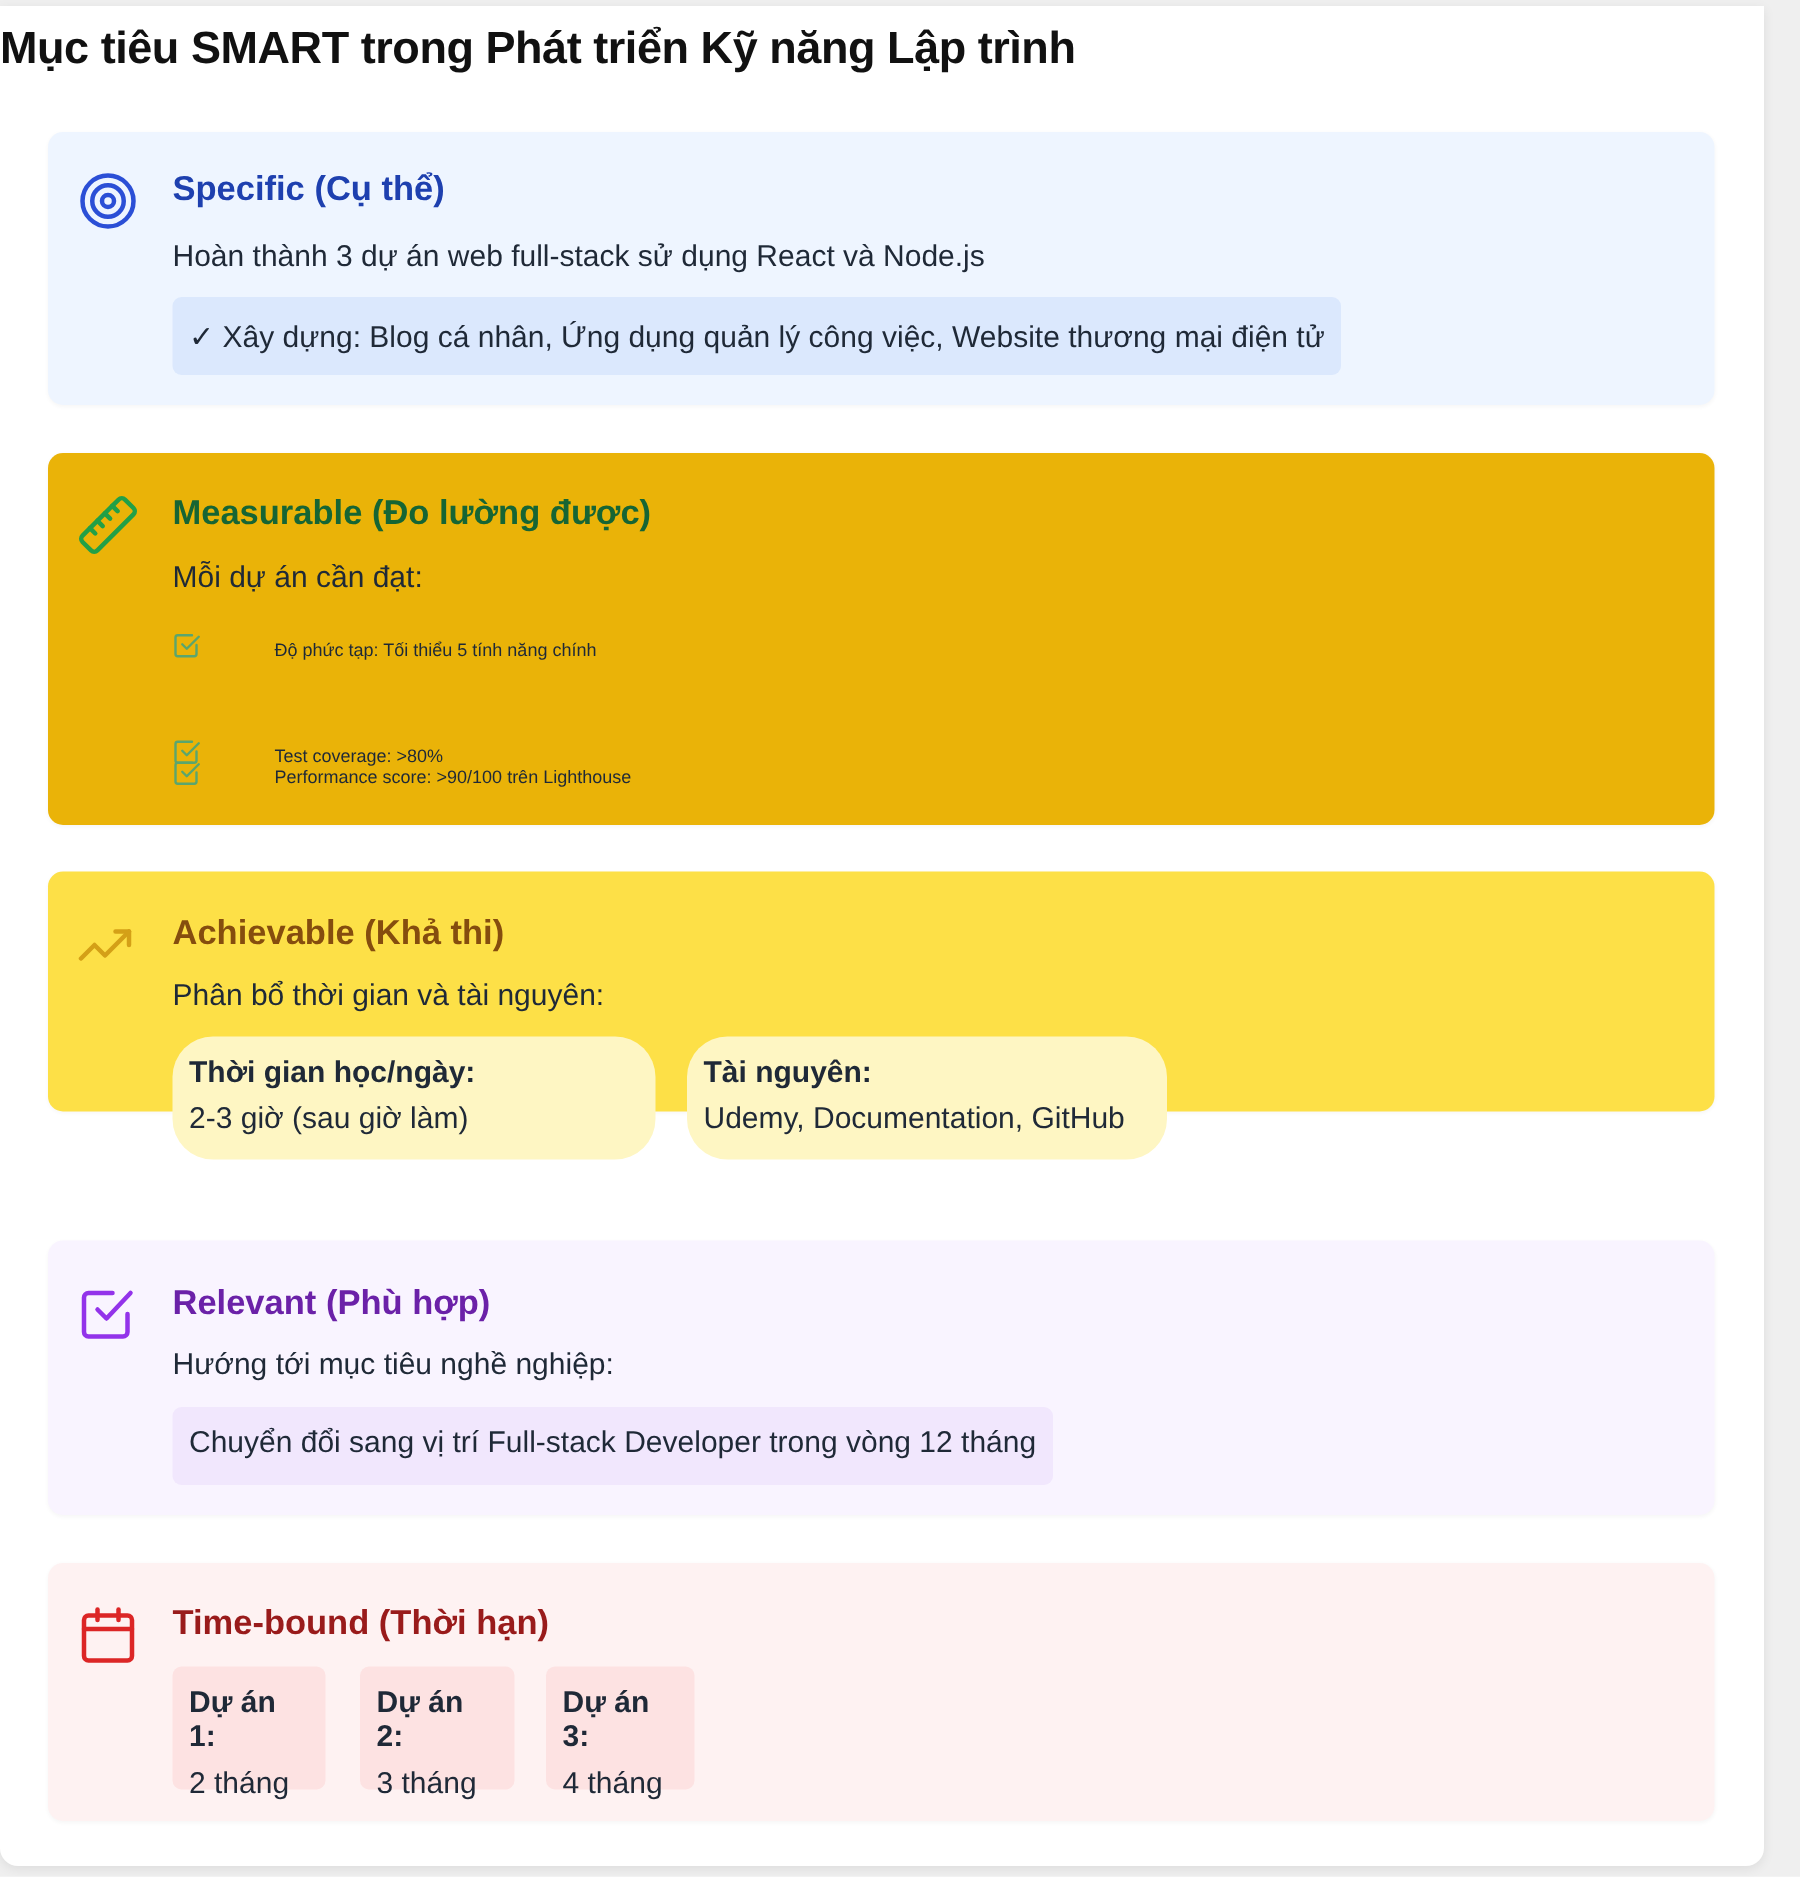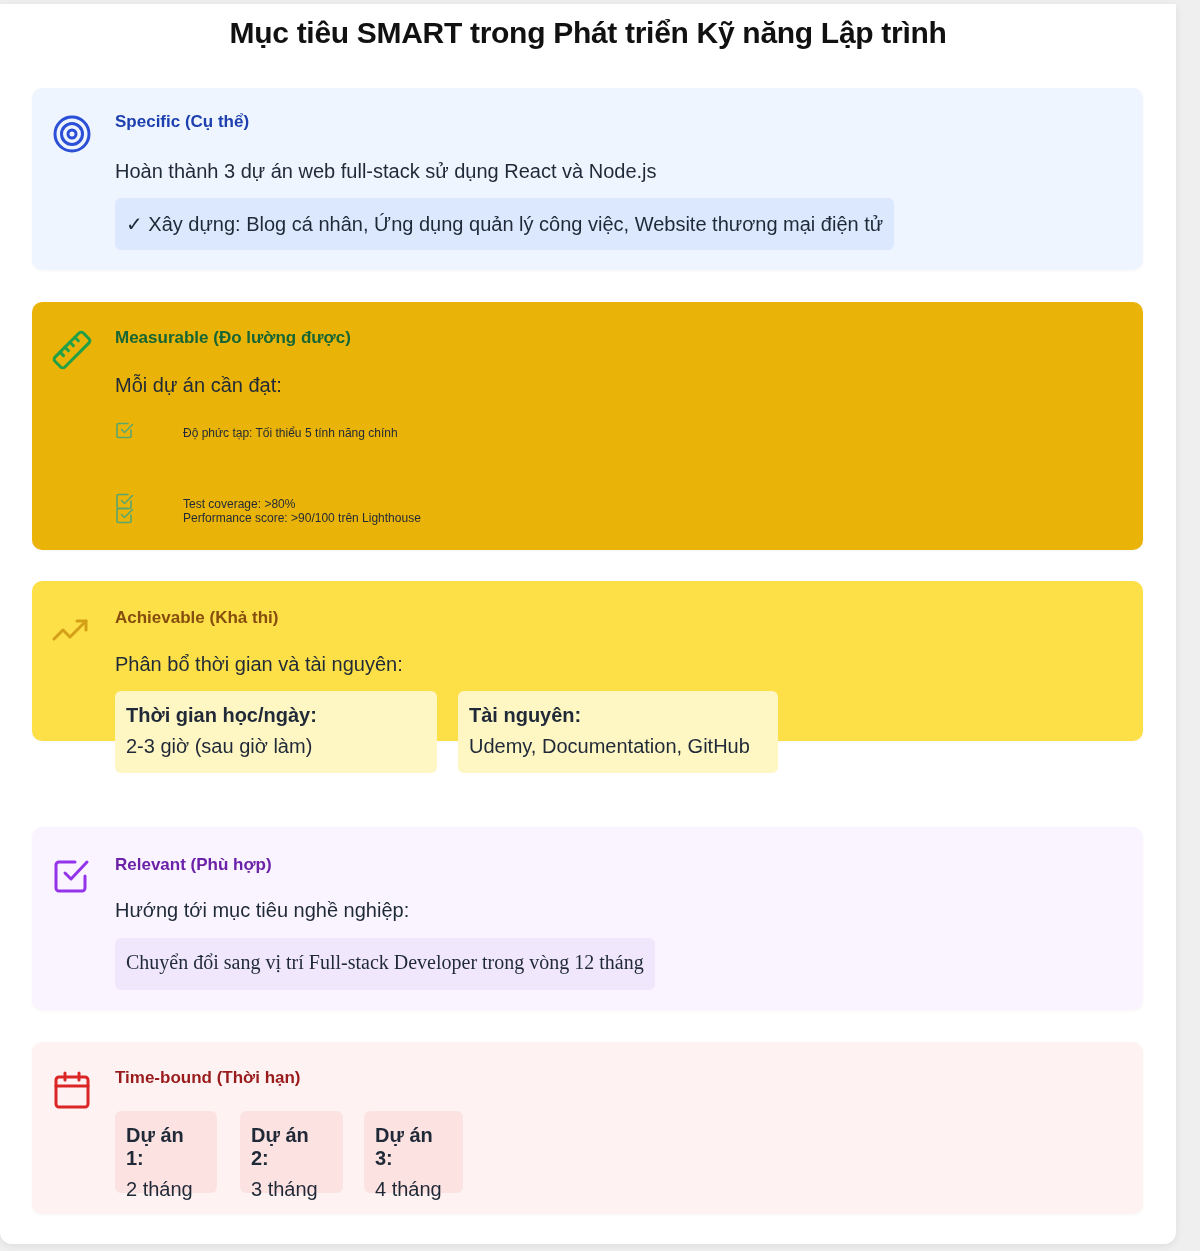--- a/index.html
+++ b/index.html
@@ -12,36 +12,35 @@
     }
     .page {
       position: absolute; left: 0; top: 4px;
       width: 1176px; height: 1240px;
       background: #ffffff;
       border-radius: 0 0 12px 12px;
       box-shadow: 0 2px 8px rgba(0,0,0,0.08);
     }
     .title {
       position: absolute; left: 0; top: 12px; width: 1176px;
-      text-align: center;
       font-size: 30px; font-weight: bold; color: #111;
       letter-spacing: -0.3px;
     }
     .card {
       position: absolute; left: 32px; width: 1111px;
       border-radius: 10px;
       box-shadow: 0 1px 3px rgba(0,0,0,0.04);
     }
     .card .icon {
       position: absolute; left: 20px; width: 40px; height: 40px;
     }
     .card .icon svg { width: 40px; height: 40px; }
     .card-title {
       position: absolute; left: 83px;
-      font-size: 17px; font-weight: bold;
+      font-size: 23px; font-weight: bold;
     }
     .text {
       position: absolute; left: 83px;
       font-size: 20px; color: #1f2937;
     }
     .chip {
       position: absolute;
       border-radius: 6px;
       font-size: 20px; color: #1f2937;
     }
@@ -61,28 +60,28 @@
     #c-measurable .icon { top: 28px; }
     #c-measurable .text { top: 72px; }
     .check-row { position: absolute; left: 83px; height: 24px; font-size: 12px; color: #1f2937; display: flex; align-items: flex-end; gap: 36px; }
     .check-row svg { width: 20px; height: 20px; margin-right: 12px; }
 
     
     #c-achievable { top: 577px; height: 160px; background: #fde047; }
     #c-achievable .card-title { top: 27px; color: #854d0e; }
     #c-achievable .icon { top: 30px; }
     #c-achievable .text { top: 72px; }
-    #c-achievable .chip { top: 110px; height: 82px; padding: 13px 11px; background: #fef6c3; }
+    #c-achievable .chip { top: 110px; height: 82px; padding: 13px 11px; background: #fef6c3; border-radius: 27px; }
 
     
     #c-relevant { top: 823px; height: 183px; background: #f9f4ff; }
     #c-relevant .card-title { top: 28px; color: #6b21a8; }
     #c-relevant .icon { top: 28px; }
     #c-relevant .text { top: 72px; }
-    #c-relevant .chip { left: 83px; top: 111px; height: 52px; padding: 13px 11px; background: #f1e7fd; white-space: nowrap; font-family: Liberation Serif, serif; }
+    #c-relevant .chip { left: 83px; top: 111px; height: 52px; padding: 13px 11px; background: #f1e7fd; white-space: nowrap; }
 
     
     #c-timebound { top: 1038px; height: 172px; background: #fef2f2; }
     #c-timebound .card-title { top: 26px; color: #991b1b; }
     #c-timebound .icon { top: 28px; }
     #c-timebound .chip { top: 69px; height: 82px; padding: 13px 11px; background: #fde2e2; }
   </style>
 </head>
 <body>
 

